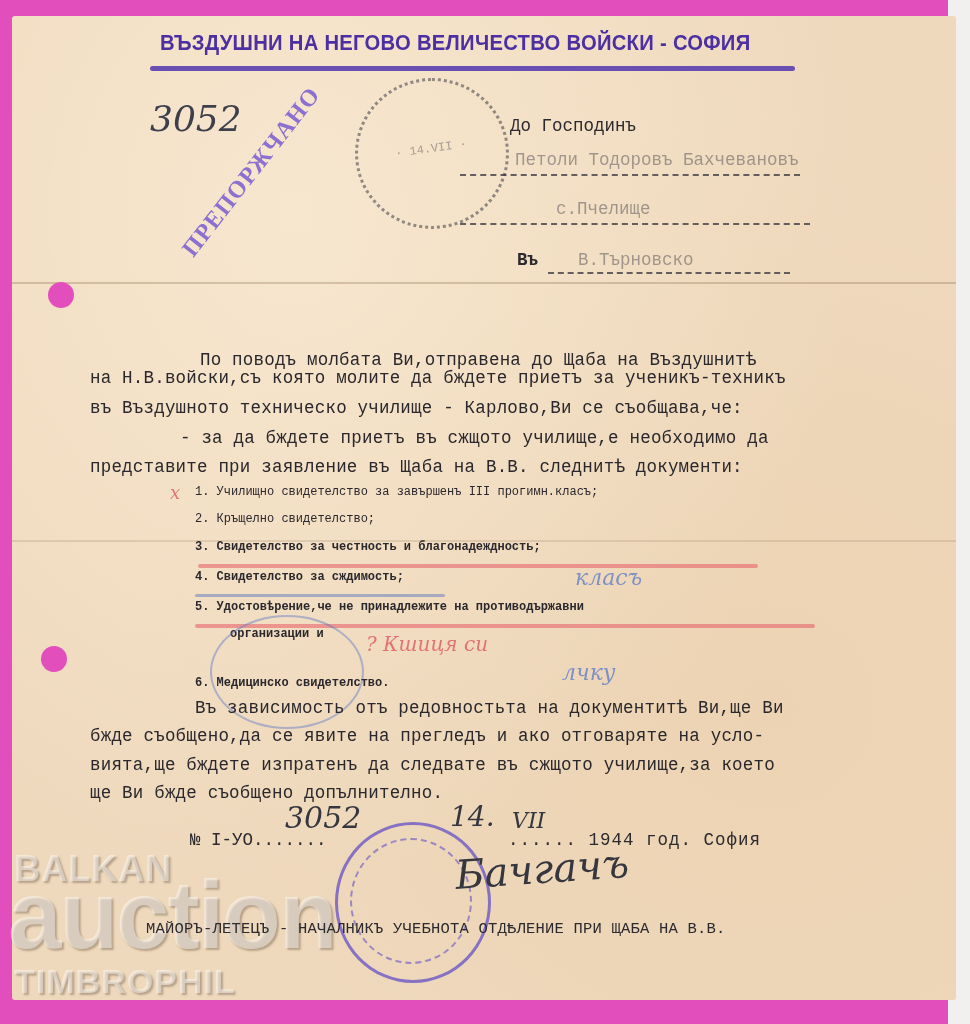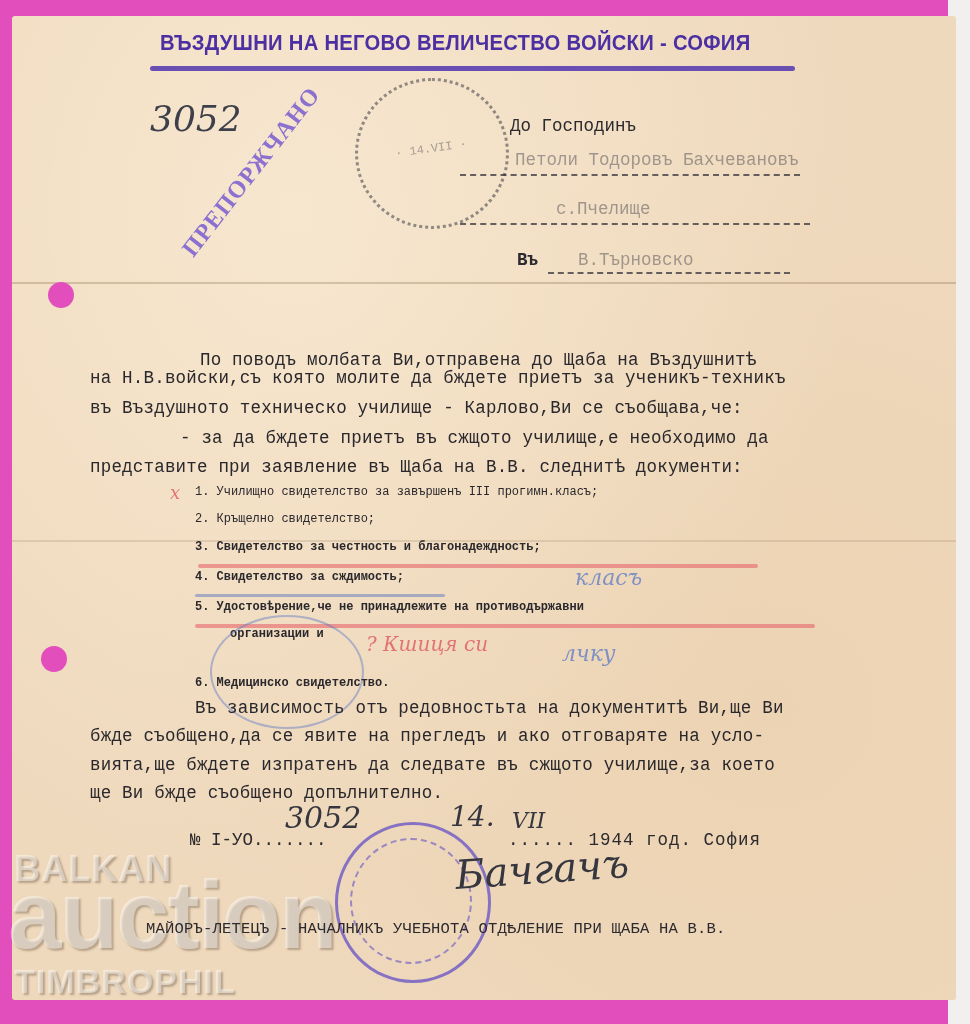--- a/index.html
+++ b/index.html
@@ -116,21 +116,21 @@
 <div class="red-under" style="left:198px; top:564px; width:560px;"></div>
 <div class="abs list-line bold" style="top:570px;">4. Свидетелство за сждимость;</div>
 <div class="blue-under" style="left:195px; top:594px; width:250px;"></div>
 <div class="abs hand-blue" style="left:575px; top:565px;">класъ</div>
 <div class="abs list-line bold" style="top:600px;">5. Удостовѣрение,че не принадлежите на противодържавни</div>
 <div class="red-under" style="left:195px; top:624px; width:620px;"></div>
 <div class="abs list-line bold" style="left:230px; top:627px;">организации и</div>
 <div class="abs hand-red" style="left:366px; top:632px;">? Кшиця си</div>
 <div class="blue-circle"></div>
 <div class="abs list-line bold" style="top:652px;margin-top:24px;">6. Медицинско свидетелство.</div>
-<div class="abs hand-blue" style="left:562px; top:641px;">лчку</div>
+<div class="abs hand-blue" style="left:562px; top:660px;">лчку</div>
 
 <div class="abs body-line" style="left:195px; top:698px;">Въ зависимость отъ редовностьта на документитѣ Ви,ще Ви</div>
 <div class="abs body-line" style="top:726px;">бжде съобщено,да се явите на прегледъ и ако отговаряте на усло-</div>
 <div class="abs body-line" style="top:755px;">вията,ще бждете изпратенъ да следвате въ сжщото училище,за което</div>
 <div class="abs body-line" style="top:783px;">ще Ви бжде съобщено допълнително.</div>
 
 <div class="abs typed" style="left:190px; top:830px;text-align:center;">№ I-УО.......</div>
 <div class="abs hand-dark" style="left:285px; top:800px; font-size:30px;">3052</div>
 <div class="abs hand-dark" style="left:450px; top:800px; font-size:28px;">14.</div>
 <div class="abs hand-dark" style="left:512px; top:808px; font-size:22px;">VII</div>

